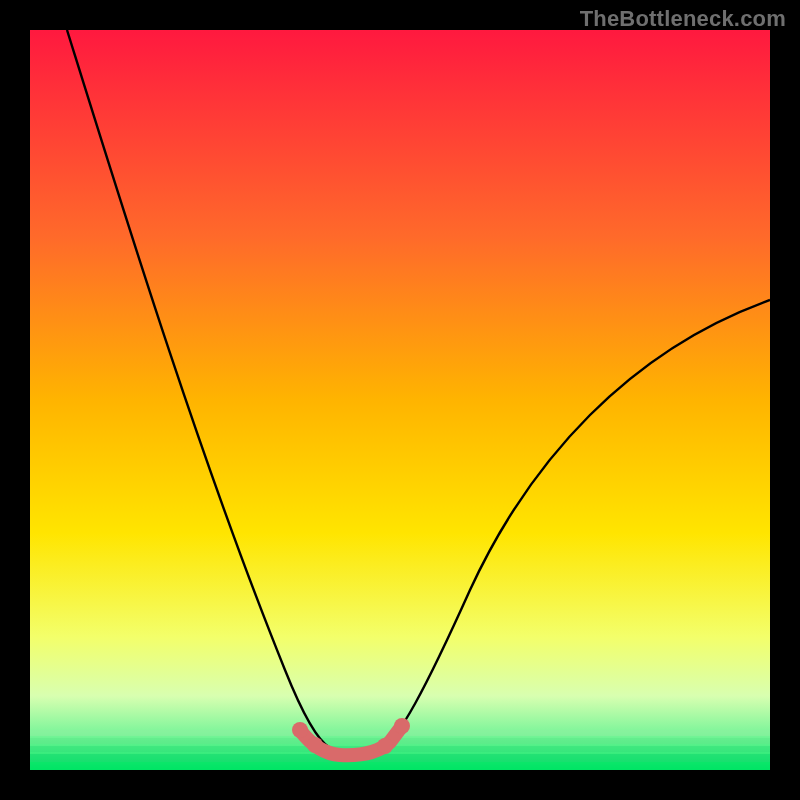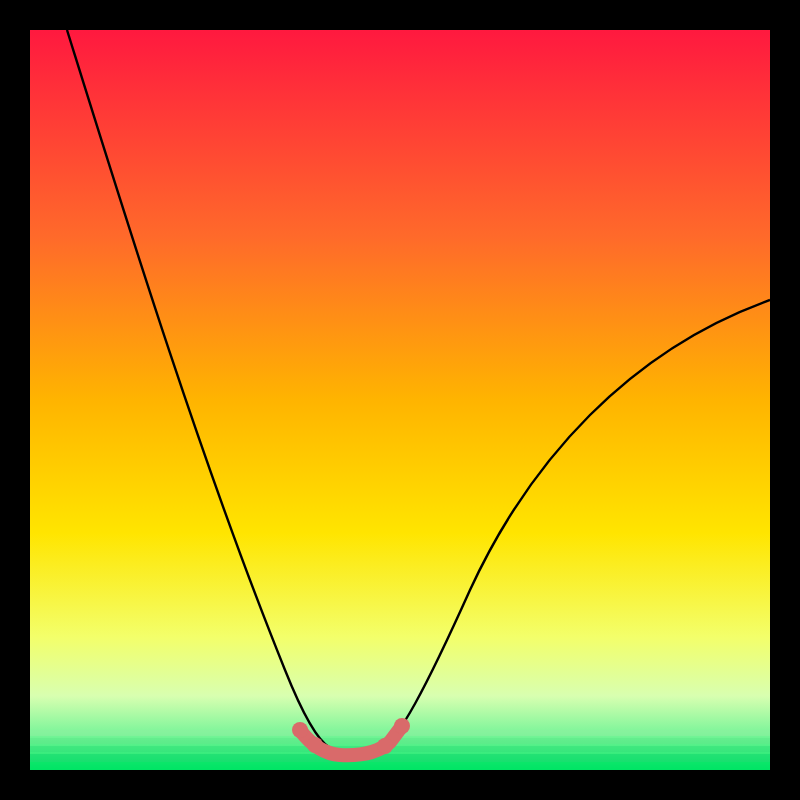--- a/index.html
+++ b/index.html
@@ -33,20 +33,21 @@
     left: 30px;
     width: 740px;
     height: 740px;
     display: block;
   }
 </style>
 </head>
 <body>
 
 <div class="frame">
+  <div class="watermark">TheBottleneck.com</div>
 
   <svg class="plot" viewBox="0 0 740 740">
     <defs>
       <linearGradient id="bg-grad" x1="0" y1="0" x2="0" y2="1">
         <stop offset="0%" stop-color="#ff193f"></stop>
         <stop offset="28%" stop-color="#ff6a2a"></stop>
         <stop offset="50%" stop-color="#ffb400"></stop>
         <stop offset="68%" stop-color="#ffe500"></stop>
         <stop offset="82%" stop-color="#f3ff6a"></stop>
         <stop offset="90%" stop-color="#d8ffb0"></stop>

